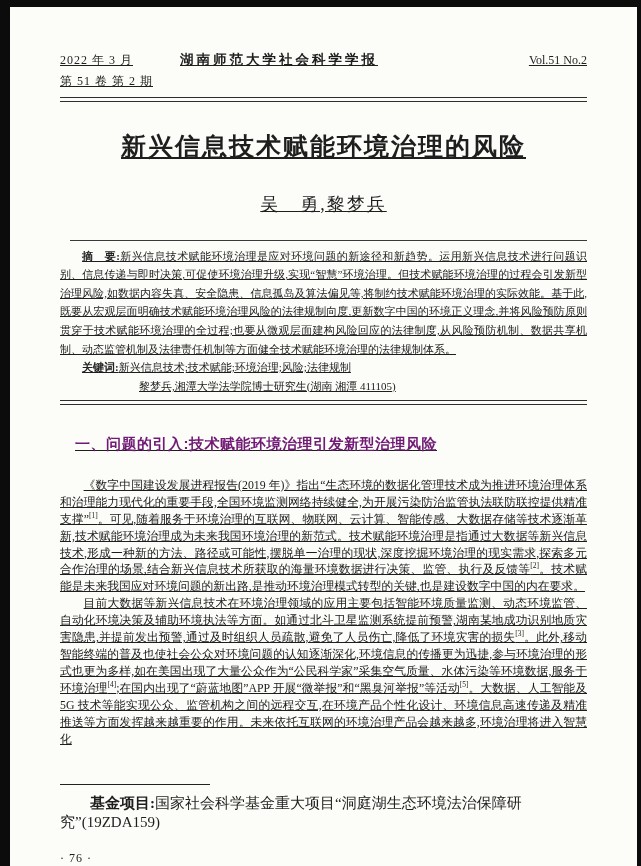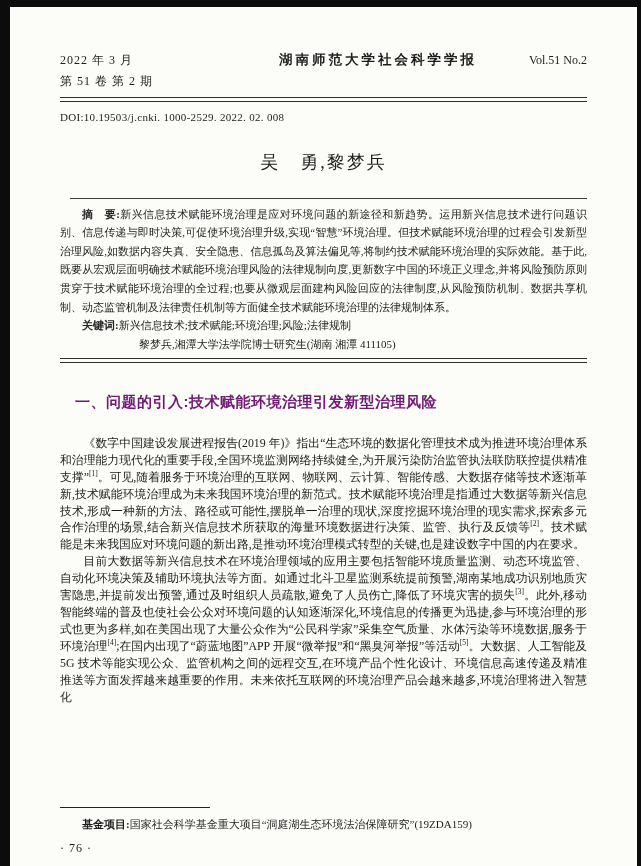--- a/index.html
+++ b/index.html
@@ -9,26 +9,26 @@
     position:relative;overflow:hidden;
     font-family:"Liberation Serif","DejaVu Serif",serif;
     color:#1e1e1e;
   }
   .page{
     position:absolute;left:10px;top:7px;
     width:627px;height:859px;
     background:#fcfcf9;
     overflow:hidden;
   }
-  .col{margin:0 50px;}
+  .col{margin:0 50px;text-decoration:underline;}
   
   .header-block{margin-top:42px;}
   .hrow{display:flex;justify-content:space-between;align-items:baseline;line-height:21px;}
   .hrow .h-left{width:120px;font-size:12px;letter-spacing:1px;}
-  .hrow .h-center{flex:1;text-align:right;}
+  .hrow .h-center{flex:1;text-align:left;}
   .hrow .h-right{width:110px;text-align:right;font-size:12px;}
   .jcn{font-size:13.5px;font-weight:bold;letter-spacing:3px;}
   .jen{font-size:11.5px;}
   .rule-double{margin-top:5px;border-top:1.6px solid #2e2e2e;border-bottom:1px solid #2e2e2e;height:2.6px;}
   .doi{margin-top:9px;font-size:11px;letter-spacing:0.3px;}
   
   .title{margin-top:26px;text-align:center;font-size:25px;font-weight:bold;line-height:37px;letter-spacing:2px;}
   .authors{margin-top:27px;text-align:center;font-size:18px;letter-spacing:2px;}
   
   .abs-rule{margin-top:24px;margin-left:10px;border-top:1.3px solid #3a3a3a;}
@@ -41,44 +41,44 @@
     margin-top:30px;padding-left:15px;
     font-family:"Liberation Sans","DejaVu Sans",sans-serif;
     font-weight:bold;font-size:15px;letter-spacing:0.5px;color:#701a75;
   }
   .body-text{margin-top:23px;}
   .body-text p{margin:0;text-indent:2em;font-size:11.8px;line-height:16.9px;text-align:justify;color:#1b1b1b;}
   sup.ref{font-size:7.5px;line-height:0;vertical-align:super;}
   
   .footnote{position:absolute;left:50px;right:52px;bottom:34px;background:#fcfcf9;padding-top:2px;}
   .fn-rule{width:150px;border-top:1.4px solid #222;margin-bottom:9px;}
-  .fund{font-size:11px;text-indent:2em;margin:0;}
+  .fund{font-size:15px;text-indent:2em;margin:0;}
   .fund .label{font-weight:bold;}
-  .page-number{position:absolute;left:50px;bottom:10px;font-size:12px;letter-spacing:1px;}
+  .page-number{position:absolute;left:50px;bottom:0;font-size:12px;letter-spacing:1px;}
 </style>
 </head>
 <body>
 
 <div class="page">
   <div class="col">
 
     <div class="header-block">
       <div class="hrow">
         <span class="h-left">2022 年 3 月</span>
         <span class="h-center jcn">湖南师范大学社会科学学报</span>
         <span class="h-right">Vol.51  No.2</span>
       </div>
       <div class="hrow">
         <span class="h-left">第 51 卷 第 2 期</span>
       </div>
       <div class="rule-double"></div>
-      <div class="doi">DOI:10.19503/j.cnki. 1000-2529. 2022. 02. 008</div>
     </div>
 
     <div class="title">
+      <div>新兴信息技术赋能环境治理的风险</div>
     </div>
     <div class="authors">吴　勇,黎梦兵</div>
 
     <div class="abs-rule"></div>
     <div class="front">
       <p><span class="label">摘　要:</span><span>新兴信息技术赋能环境治理是应对环境问题的新途径和新趋势。运用新兴信息技术进行问题识别、信息传递与即时决策,可促使环境治理升级,实现“智慧”环境治理。但技术赋能环境治理的过程会引发新型治理风险,如数据内容失真、安全隐患、信息孤岛及算法偏见等,将制约技术赋能环境治理的实际效能。基于此,既要从宏观层面明确技术赋能环境治理风险的法律规制向度,更新数字中国的环境正义理念,并将风险预防原则贯穿于技术赋能环境治理的全过程;也要从微观层面建构风险回应的法律制度,从风险预防机制、数据共享机制、动态监管机制及法律责任机制等方面健全技术赋能环境治理的法律规制体系。</span></p>
       <p><span class="label">关键词:</span><span>新兴信息技术;技术赋能;环境治理;风险;法律规制</span></p>
       <p class="bio2">黎梦兵,湘潭大学法学院博士研究生(湖南 湘潭 411105)</p>
     </div>
     <div class="rule-double"></div>

